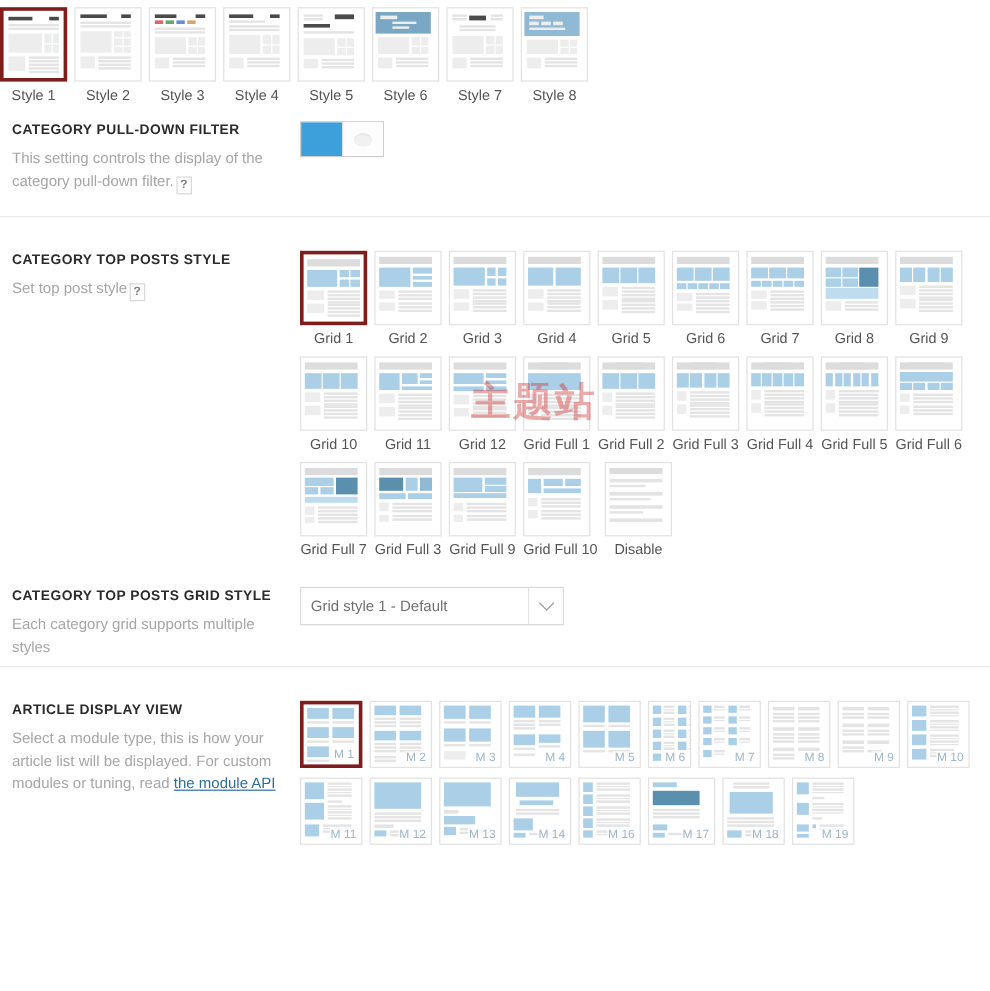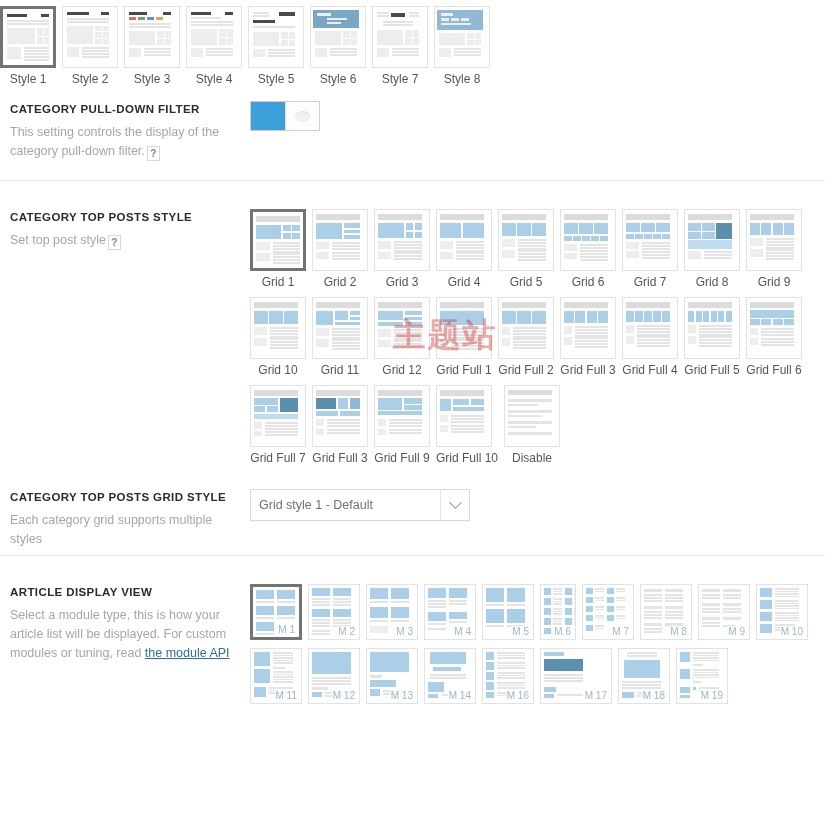--- a/index.html
+++ b/index.html
@@ -62,21 +62,21 @@
   }
   .link { color: #2f6f9f; text-decoration: underline; }
 
   
   .thumbs { display: flex; flex-wrap: wrap; }
   .thumb-item { margin: 0 6px 8px 0; text-align: center; }
   .thumb-box {
     border: 1px solid #e2e2e2; background: #fff;
     position: relative; overflow: hidden;
   }
-  .thumb-box.sel { border: 3px solid #737373; }
+  .thumb-box.sel { border: 3px solid #7f1d1d; }
   .thumb-cap {
     font-size: 12px; color: #555; margin-top: 4px;
     font-family: "Liberation Sans", sans-serif;
   }
 
   
   .mp { position:absolute; background:#ededed; }
   .mp.bl { background:#aacfe6; }
   .mp.bl2 { background:#bedcee; }
   .mp.dk { background:#4a4a4a; }
@@ -1102,21 +1102,21 @@
               <div class="mp ln" style="left:14px;top:33px;width:28px;height:1.5px;"></div>
               <div class="mp ln" style="left:14px;top:35.5px;width:28px;height:1.5px;"></div>
               <div class="mp ln" style="left:14px;top:38px;width:28px;height:1.5px;"></div>
               <div class="mp bl" style="left:3px;top:43px;width:8px;height:6px;"></div>
               <div class="mp ln" style="left:14px;top:43px;width:20px;height:1.5px;"></div>
               <div class="mp ln" style="left:14px;top:45.5px;width:20px;height:1.5px;"></div>
               <span class="m-cap">M 16</span>
             </div>
           </div>
           <div class="thumb-item">
-            <div class="thumb-box" style="width: 72px; height: 56px;">
+            <div class="thumb-box" style="width: 56px; height: 56px;">
               <div class="mp bl" style="left:3px;top:3px;width:20px;height:4px;"></div>
               <div class="mp dkbl" style="left:3px;top:10px;width:39px;height:12px;"></div>
               <div class="mp dkbl" style="left:6px;top:18px;width:12px;height:3px;"></div>
               <div class="mp ln" style="left:3px;top:25px;width:39px;height:1.5px;"></div>
               <div class="mp ln" style="left:3px;top:28px;width:39px;height:1.5px;"></div>
               <div class="mp ln" style="left:3px;top:31px;width:39px;height:1.5px;"></div>
               <div class="mp bl" style="left:3px;top:38px;width:12px;height:5px;"></div>
               <div class="mp bl" style="left:3px;top:45px;width:10px;height:4px;"></div>
               <div class="mp ln" style="left:16px;top:45px;width:26px;height:1.5px;"></div>
               <span class="m-cap">M 17</span>

